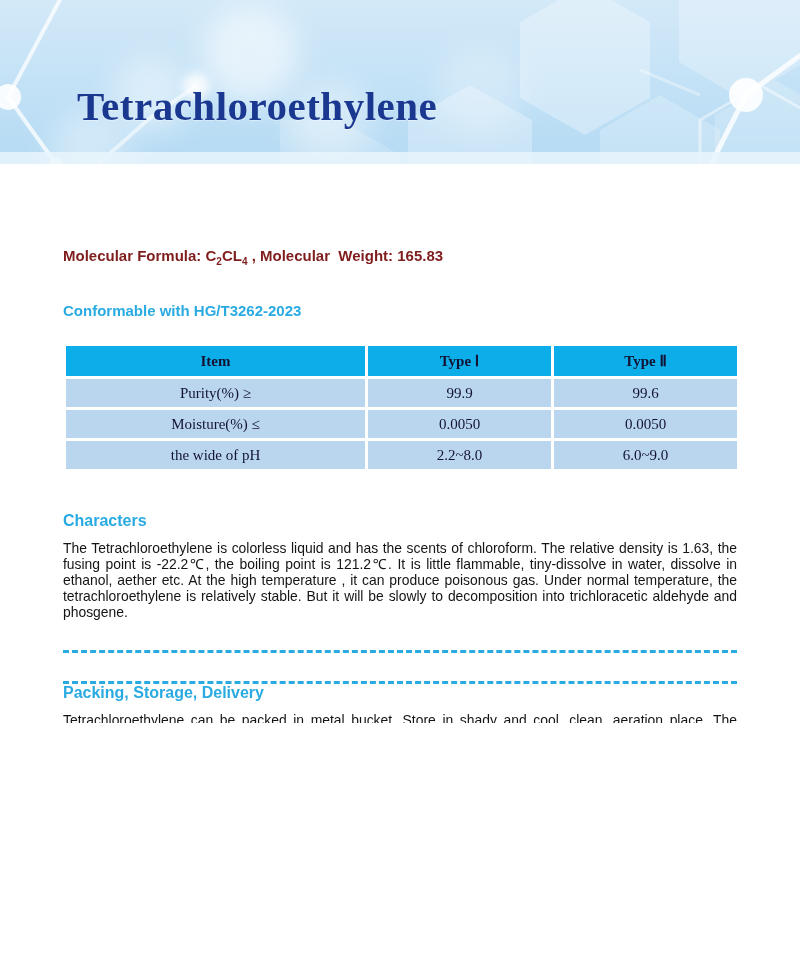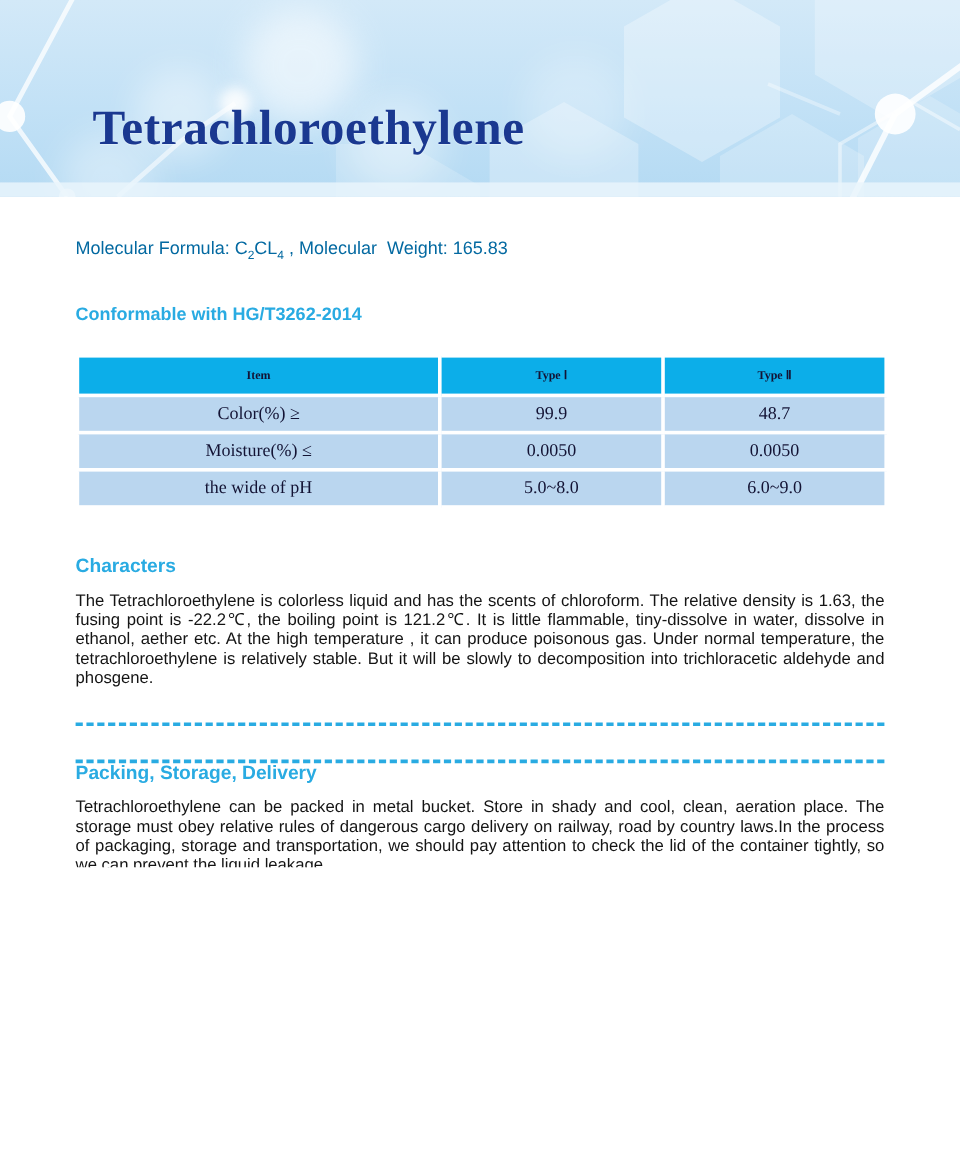--- a/index.html
+++ b/index.html
@@ -17,22 +17,22 @@
     position:absolute; left:77px; top:82px; z-index:2;
     font-family:"Liberation Serif", serif; font-weight:bold;
     font-size:41px; letter-spacing:0.5px; color:#1a3890;
     text-shadow:0 1px 1px rgba(255,255,255,0.4);
   }
 
   
   .content { padding:0 63px; }
 
   .lead {
-    padding-top:36px;
-    font-size:15px; line-height:16px; font-weight:normal; color:#0369a1;
+    padding-top:84px;
+    font-size:15px; line-height:16px; font-weight:bold; color:#7f1d1d;
     white-space:pre-wrap;
   }
   .lead .sub { font-size:10px; vertical-align:-4px; }
   .conformable {
     margin-top:33px; font-size:15px; line-height:16px;
     font-weight:bold; color:#29abe2;
   }
 
   
   table.spec {
@@ -40,21 +40,21 @@
     font-family:"Liberation Serif", serif; table-layout:fixed;
   }
   table.spec col.c-item { width:302px; }
   table.spec col.c-t1  { width:186px; }
   table.spec col.c-t2  { width:186px; }
   table.spec th, table.spec td {
     border:3px solid #ffffff; text-align:center; vertical-align:middle;
     color:#131334;
   }
   table.spec th {
-    background:#0caee9; height:33px; font-size:10px; font-weight:bold;
+    background:#0caee9; height:33px; font-size:15px; font-weight:bold;
   }
   table.spec td {
     background:#bad6ef; height:31px; font-size:15px; font-weight:normal;
   }
 
   
   h2.section-heading {
     font-size:16px; line-height:17px; font-weight:bold; color:#29abe2;
   }
   h2.m-characters { margin-top:40px; }
@@ -125,49 +125,49 @@
       <rect x="0" y="152" width="800" height="12" fill="#e9f4fc" opacity="0.85"></rect>
     </svg>
 
     <div class="banner-title">Tetrachloroethylene</div>
   </div>
 
   <div class="content">
 
     <div class="lead"><span>Molecular Formula: C</span><span class="sub">2</span><span>CL</span><span class="sub">4</span><span> , Molecular  Weight: 165.83</span></div>
 
-    <div class="conformable">Conformable with HG/T3262-2014</div>
+    <div class="conformable">Conformable with HG/T3262-2023</div>
 
     <table class="spec">
       <colgroup>
           <col class="c-item">
           <col class="c-t1">
           <col class="c-t2">
         </colgroup>
       <thead>
         <tr>
           <th>Item</th>
           <th>Type Ⅰ</th>
           <th>Type Ⅱ</th>
         </tr>
       </thead>
       <tbody>
         <tr>
-          <td>Color(%) ≥</td>
+          <td>Purity(%) ≥</td>
           <td>99.9</td>
-          <td>48.7</td>
+          <td>99.6</td>
         </tr>
         <tr>
           <td>Moisture(%) ≤</td>
           <td>0.0050</td>
           <td>0.0050</td>
         </tr>
         <tr>
           <td>the wide of pH</td>
-          <td>5.0~8.0</td>
+          <td>2.2~8.0</td>
           <td>6.0~9.0</td>
         </tr>
       </tbody>
     </table>
 
     <h2 class="section-heading m-characters">Characters</h2>
     <p class="body-text">The Tetrachloroethylene is colorless liquid and has the scents of chloroform. The relative density is 1.63, the fusing point is -22.2℃, the boiling point is 121.2℃. It is little flammable, tiny-dissolve in water, dissolve in ethanol, aether etc. At the high temperature , it can produce poisonous gas. Under normal temperature, the tetrachloroethylene is relatively stable. But it will be slowly to decomposition into  trichloracetic aldehyde and phosgene.</p>
 
     <div class="divider d1"></div>
 

